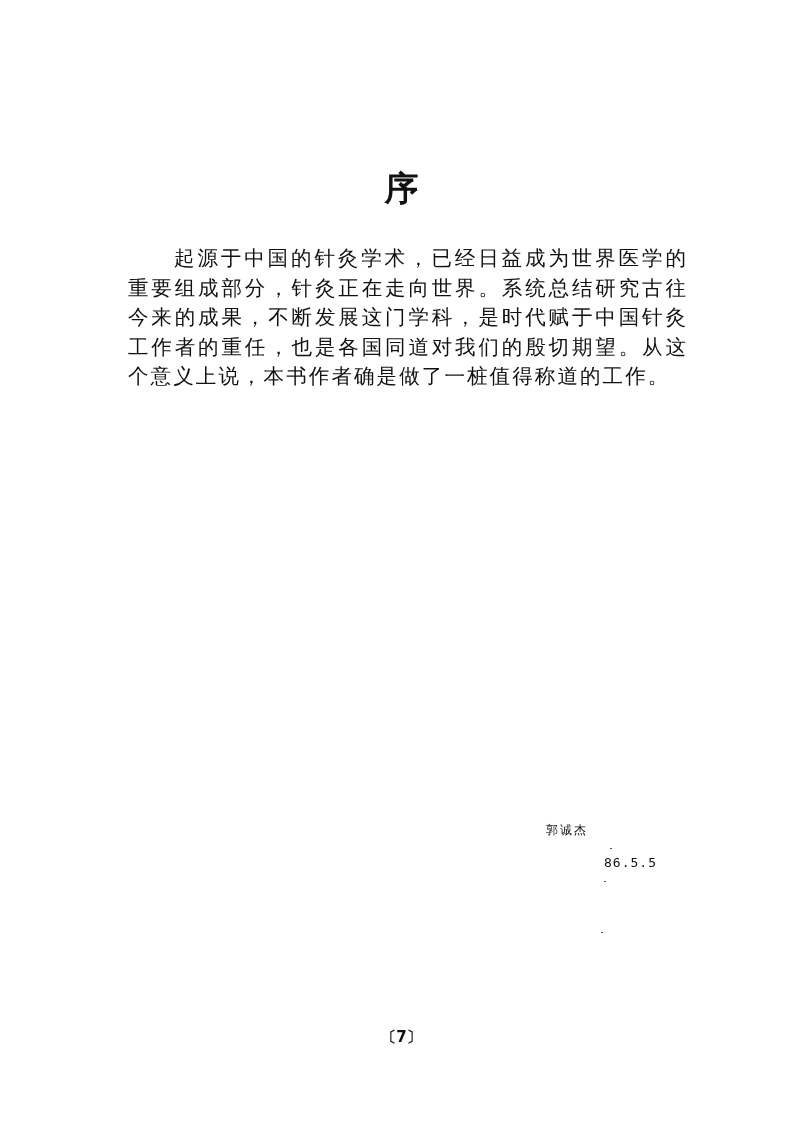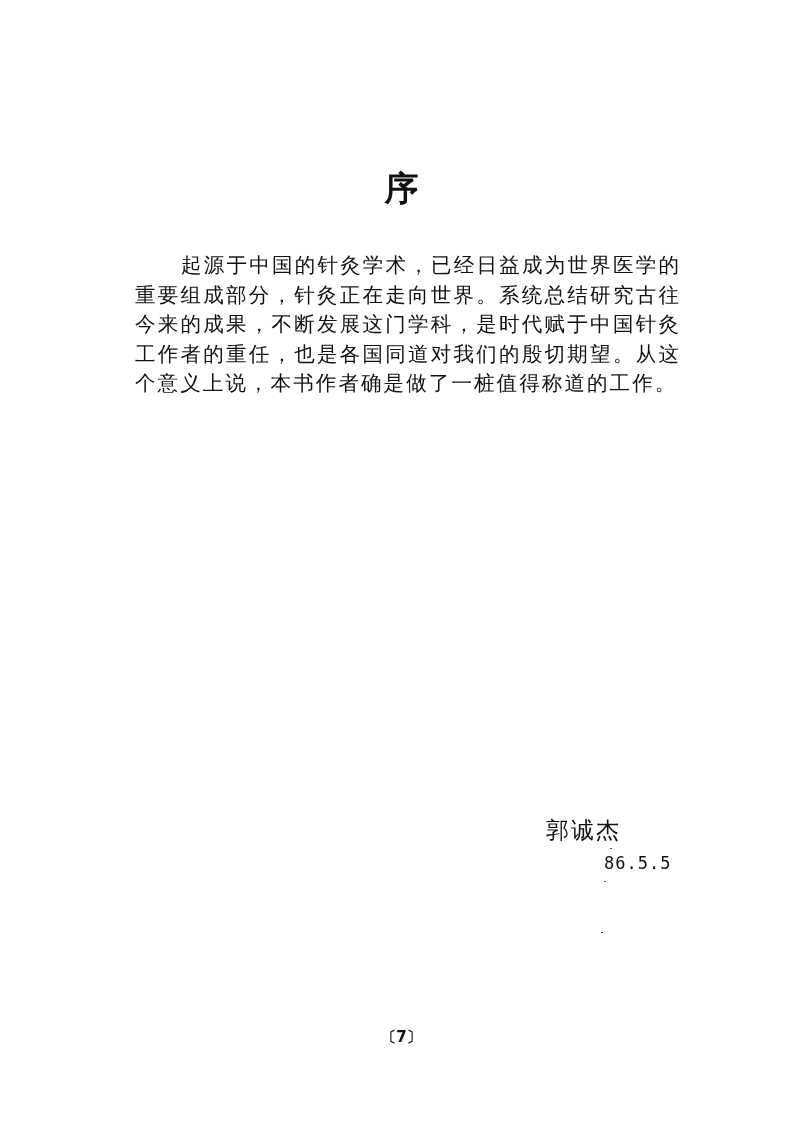--- a/index.html
+++ b/index.html
@@ -35,39 +35,39 @@
     position: absolute;
     left: 120px;
     top: 236px;
     width: 576px;
     font-size: 20.5px;
     line-height: 29.5px;
     letter-spacing: 2.1px;
     text-align: justify;
   }
   .body-text p {
-    margin: 15px;
+    margin: 8px;
     text-indent: 46px;
     text-align: justify;
   }
   .signature {
     position: absolute;
     left: 546px;
     top: 818px;
-    font-size: 23px;
+    font-size: 12px;
     line-height: 24px;
     letter-spacing: 2px;
     text-align: right;
   }
   .date {
     position: absolute;
     left: 604px;
     top: 854px;
     font-family: "DejaVu Sans Mono", "Liberation Mono", monospace;
-    font-size: 17px;
+    font-size: 13px;
     line-height: 18px;
     letter-spacing: 1px;
   }
   .page-number {
     position: absolute;
     left: 0;
     width: 803px;
     top: 1027px;
     text-align: center;
     font-family: "DejaVu Sans", "Liberation Sans", sans-serif;

